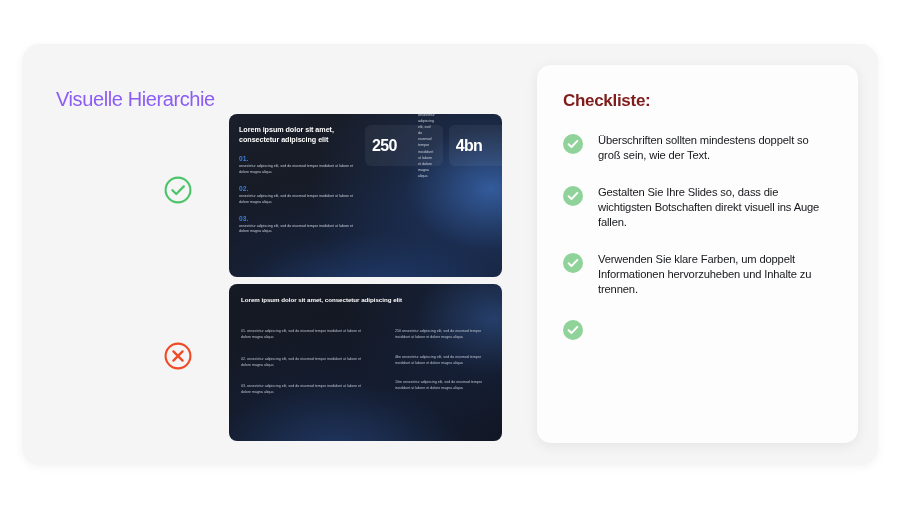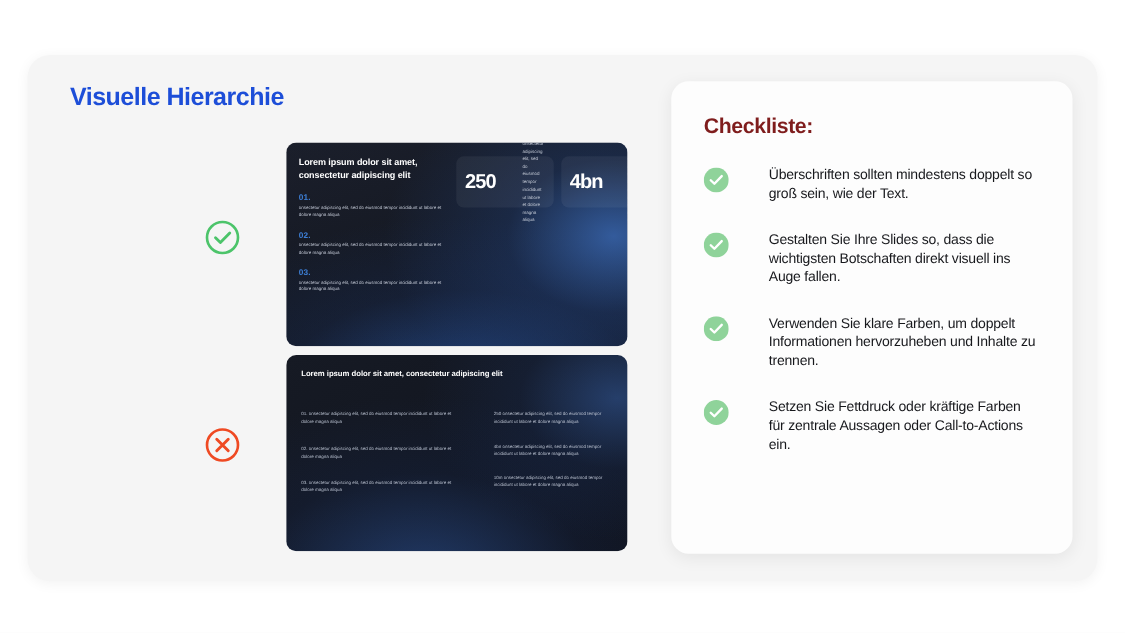--- a/index.html
+++ b/index.html
@@ -32,24 +32,24 @@
     background: #f5f5f5;
     border-radius: 18px;
     box-shadow: 0 2px 10px rgba(0,0,0,0.05);
     box-sizing: border-box;
   }
 
   
   .page-title {
     position: absolute;
     left: 56px;
-    top: 67px;
+    top: 88px;
     font-size: 20px;
-    font-weight: 700;
-    color: #1d4ed8;
+    font-weight: 400;
+    color: #8b5cf6;
     letter-spacing: -0.4px;
     white-space: nowrap;
   }
 
   
   .mark {
     position: absolute;
     width: 30px;
     height: 30px;
   }
@@ -193,21 +193,21 @@
   .checklist-title {
     font-size: 17px;
     font-weight: 700;
     color: #7f1d1d;
     letter-spacing: -0.3px;
     margin: 0 0 22px 0;
   }
   .check-item {
     display: flex;
     align-items: flex-start;
-    gap: 32px;
+    gap: 15px;
     margin-bottom: 22px;
   }
   .check-badge {
     flex: 0 0 20px;
     width: 20px;
     height: 20px;
     margin-top: 1px;
   }
   .check-badge svg { display: block; width: 20px; height: 20px; }
   .check-text {
@@ -326,17 +326,16 @@
       <div class="check-text">Verwenden Sie klare Farben, um doppelt Informationen hervorzuheben und Inhalte zu trennen.</div>
     </div>
 
     <div class="check-item">
       <div class="check-badge">
         <svg viewBox="0 0 20 20" aria-hidden="true">
           <circle cx="10" cy="10" r="10" fill="#8fd39a"></circle>
           <path d="M5.6 10.2 L8.5 13.0 L14.4 6.9" fill="none" stroke="#ffffff" stroke-width="1.9" stroke-linecap="round" stroke-linejoin="round"></path>
         </svg>
       </div>
-      <div class="check-text">Setzen Sie Fettdruck oder kräftige Farben für zentrale Aussagen oder Call-to-Actions ein.</div>
     </div>
   </div>
 
 </div>
 
 </body></html>

